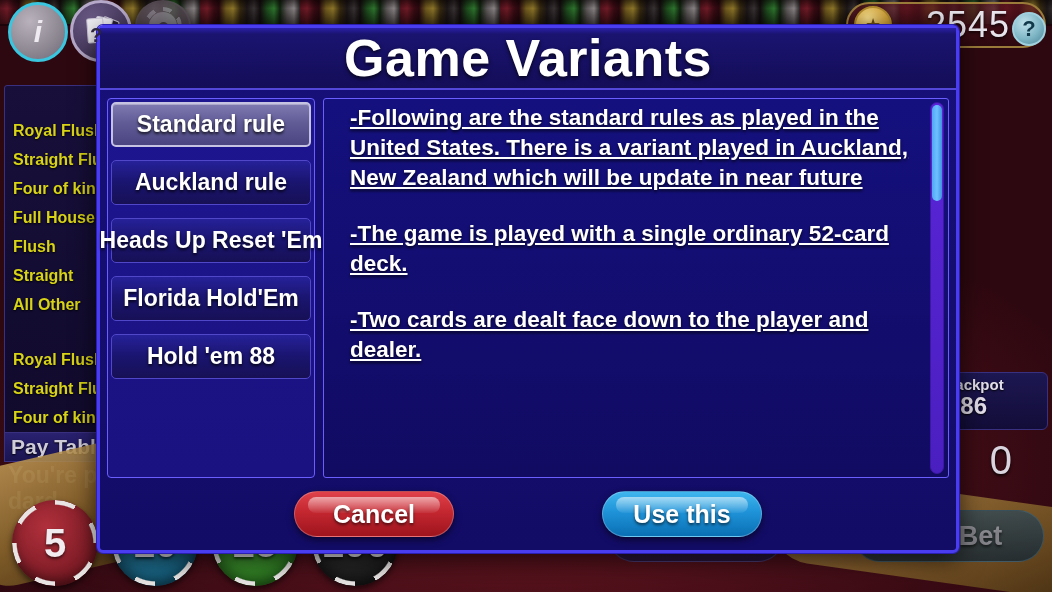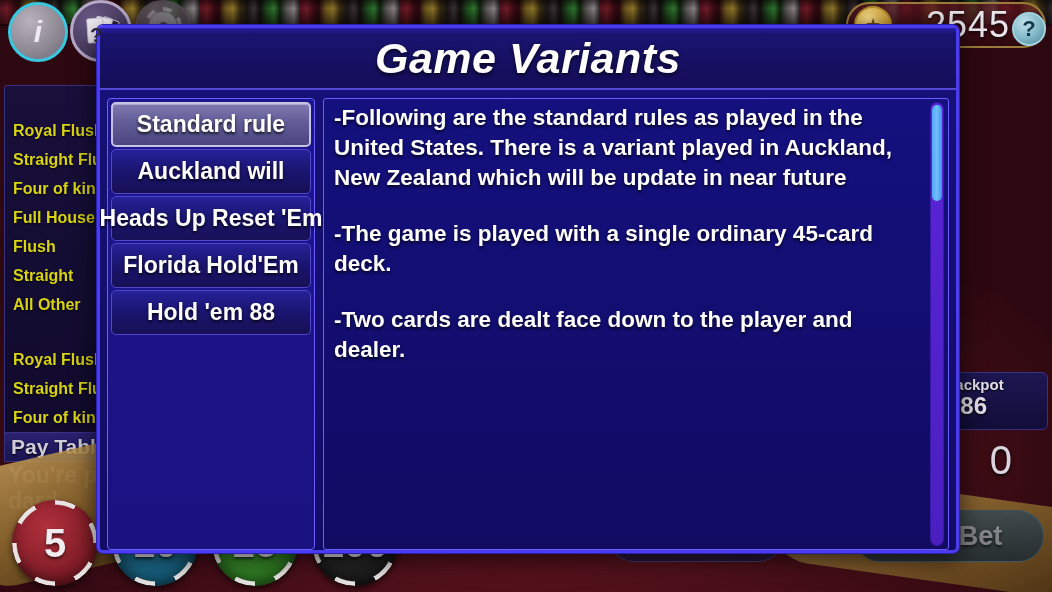--- a/index.html
+++ b/index.html
@@ -207,35 +207,35 @@
     box-shadow: 0 0 0 1px #2a1fb0, 0 6px 26px rgba(0,0,0,.7);
     display: flex; flex-direction: column;
   }
   #dialog-header {
     height: 62px; flex: none;
     background: linear-gradient(180deg, #2a1fa8 0%, #1a1470 10%, #140d58 100%);
     border-bottom: 2px solid #5247d8;
     display: flex; align-items: center; justify-content: center;
   }
   #dialog-title {
-    color: #ffffff; font-size: 43px; font-weight: bold;
-    letter-spacing: .5px; text-shadow: 0 2px 4px rgba(0,0,0,.75); font-style: italic;
+    color: #ffffff; font-size: 52px; font-weight: bold;
+    letter-spacing: .5px; text-shadow: 0 2px 4px rgba(0,0,0,.75);
   }
   #dialog-body {
     flex: 1; display: flex; padding: 8px 7px 0 7px; gap: 8px; min-height: 0;
   }
 
   
   #variant-list {
     width: 208px; flex: none;
     background: linear-gradient(180deg, #1d1590 0%, #1a1280 100%);
     border: 1px solid #6a5eff;
     border-radius: 4px;
     padding: 3px;
-    display: flex; flex-direction: column; gap: 2px;
+    display: flex; flex-direction: column; gap: 13px;
   }
   .variant-btn {
     height: 45px; flex: none;
     border-radius: 5px;
     display: flex; align-items: center; justify-content: center;
     font-size: 23px; font-weight: bold; color: #ffffff;
     text-shadow: 0 2px 3px rgba(0,0,0,.8);
     background: linear-gradient(180deg, #262199 0%, #1a1570 48%, #171056 100%);
     border: 1px solid #4f46c8;
     cursor: pointer;
@@ -256,21 +256,21 @@
     overflow: hidden;
   }
   #rules-text {
     position: absolute; inset: 0 22px 0 0;
     padding: 4px 10px 0 10px;
     color: #ffffff; font-size: 22.5px; font-weight: bold;
     line-height: 30px;
     text-shadow: 0 2px 3px rgba(0,0,0,.75);
     overflow: hidden;
   }
-  #rules-text p { margin: 0 0 26px 0; }
+  #rules-text p { margin: 0 0 26px 16px; text-decoration: underline; }
   #rules-scrollbar {
     position: absolute; right: 4px; top: 3px; bottom: 3px; width: 14px;
     background: linear-gradient(180deg, #5a25d8, #4a1fc0);
     border-radius: 7px;
     border: 1px solid #3d18a8;
   }
   #rules-scroll-thumb {
     position: absolute; left: 1px; right: 1px; top: 2px; height: 96px;
     background: linear-gradient(90deg, #4fa8f5, #6ec0ff 50%, #3f92e0);
     border-radius: 6px;
@@ -385,34 +385,38 @@
 <div id="variants-dialog">
 
   <div id="dialog-header">
     <span id="dialog-title">Game Variants</span>
   </div>
 
   <div id="dialog-body">
 
     <div id="variant-list">
       <div class="variant-btn selected">Standard rule</div>
-      <div class="variant-btn">Auckland will</div>
+      <div class="variant-btn">Auckland rule</div>
       <div class="variant-btn">Heads Up Reset 'Em</div>
       <div class="variant-btn">Florida Hold'Em</div>
       <div class="variant-btn">Hold 'em 88</div>
     </div>
 
     <div id="rules-panel">
       <div id="rules-text">
         <p>-Following are the standard rules as played in the United States. There is a variant played in Auckland, New Zealand which will be update in near future</p>
-        <p>-The game is played with a single ordinary 45-card deck.</p>
+        <p>-The game is played with a single ordinary 52-card deck.</p>
         <p>-Two cards are dealt face down to the player and dealer.</p>
 
       </div>
       <div id="rules-scrollbar">
         <div id="rules-scroll-thumb"></div>
       </div>
     </div>
 
   </div>
 
+  <div id="dialog-footer">
+    <div class="footer-btn" id="cancel-btn">Cancel</div>
+    <div class="footer-btn" id="use-this-btn">Use this</div>
+  </div>
 
 </div>
 
 </body></html>

